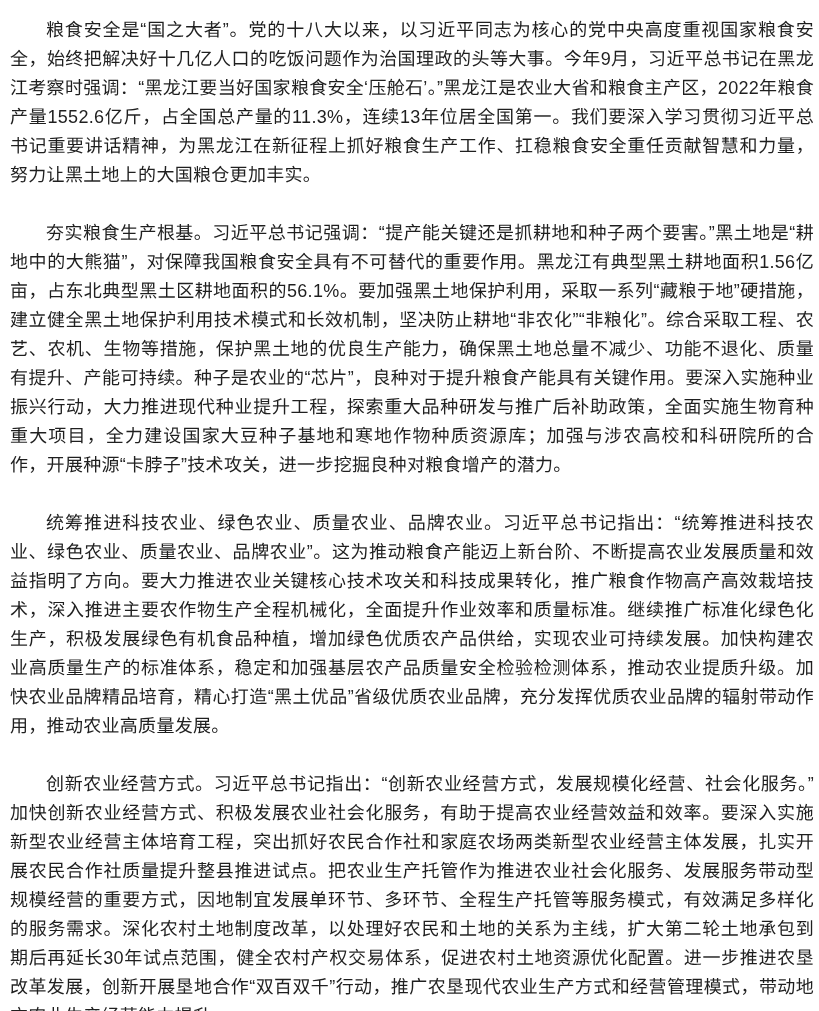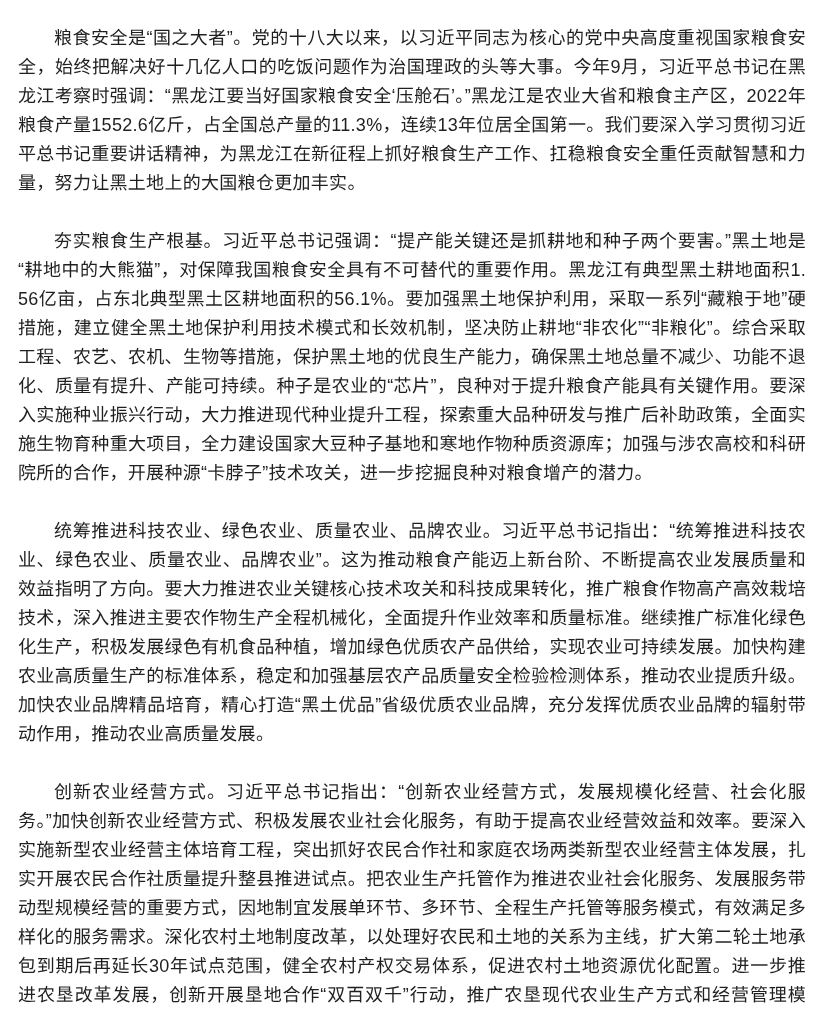--- a/index.html
+++ b/index.html
@@ -13,21 +13,21 @@
     font-family: "Liberation Sans", "DejaVu Sans", sans-serif;
   }
   .page {
     box-sizing: border-box;
     width: 819px;
     min-height: 1011px;
     padding: 16px 5px 18px 10px;
     background: #ffffff;
   }
   .article p {
-    margin: 8px;
+    margin: 0;
     padding: 0;
     font-size: 18px;
     line-height: 29px;
     letter-spacing: 0.3px;
     color: #1f1f1f;
     text-align: justify;
     text-indent: 2em;
     word-break: break-all;
   }
   .article p + p {

